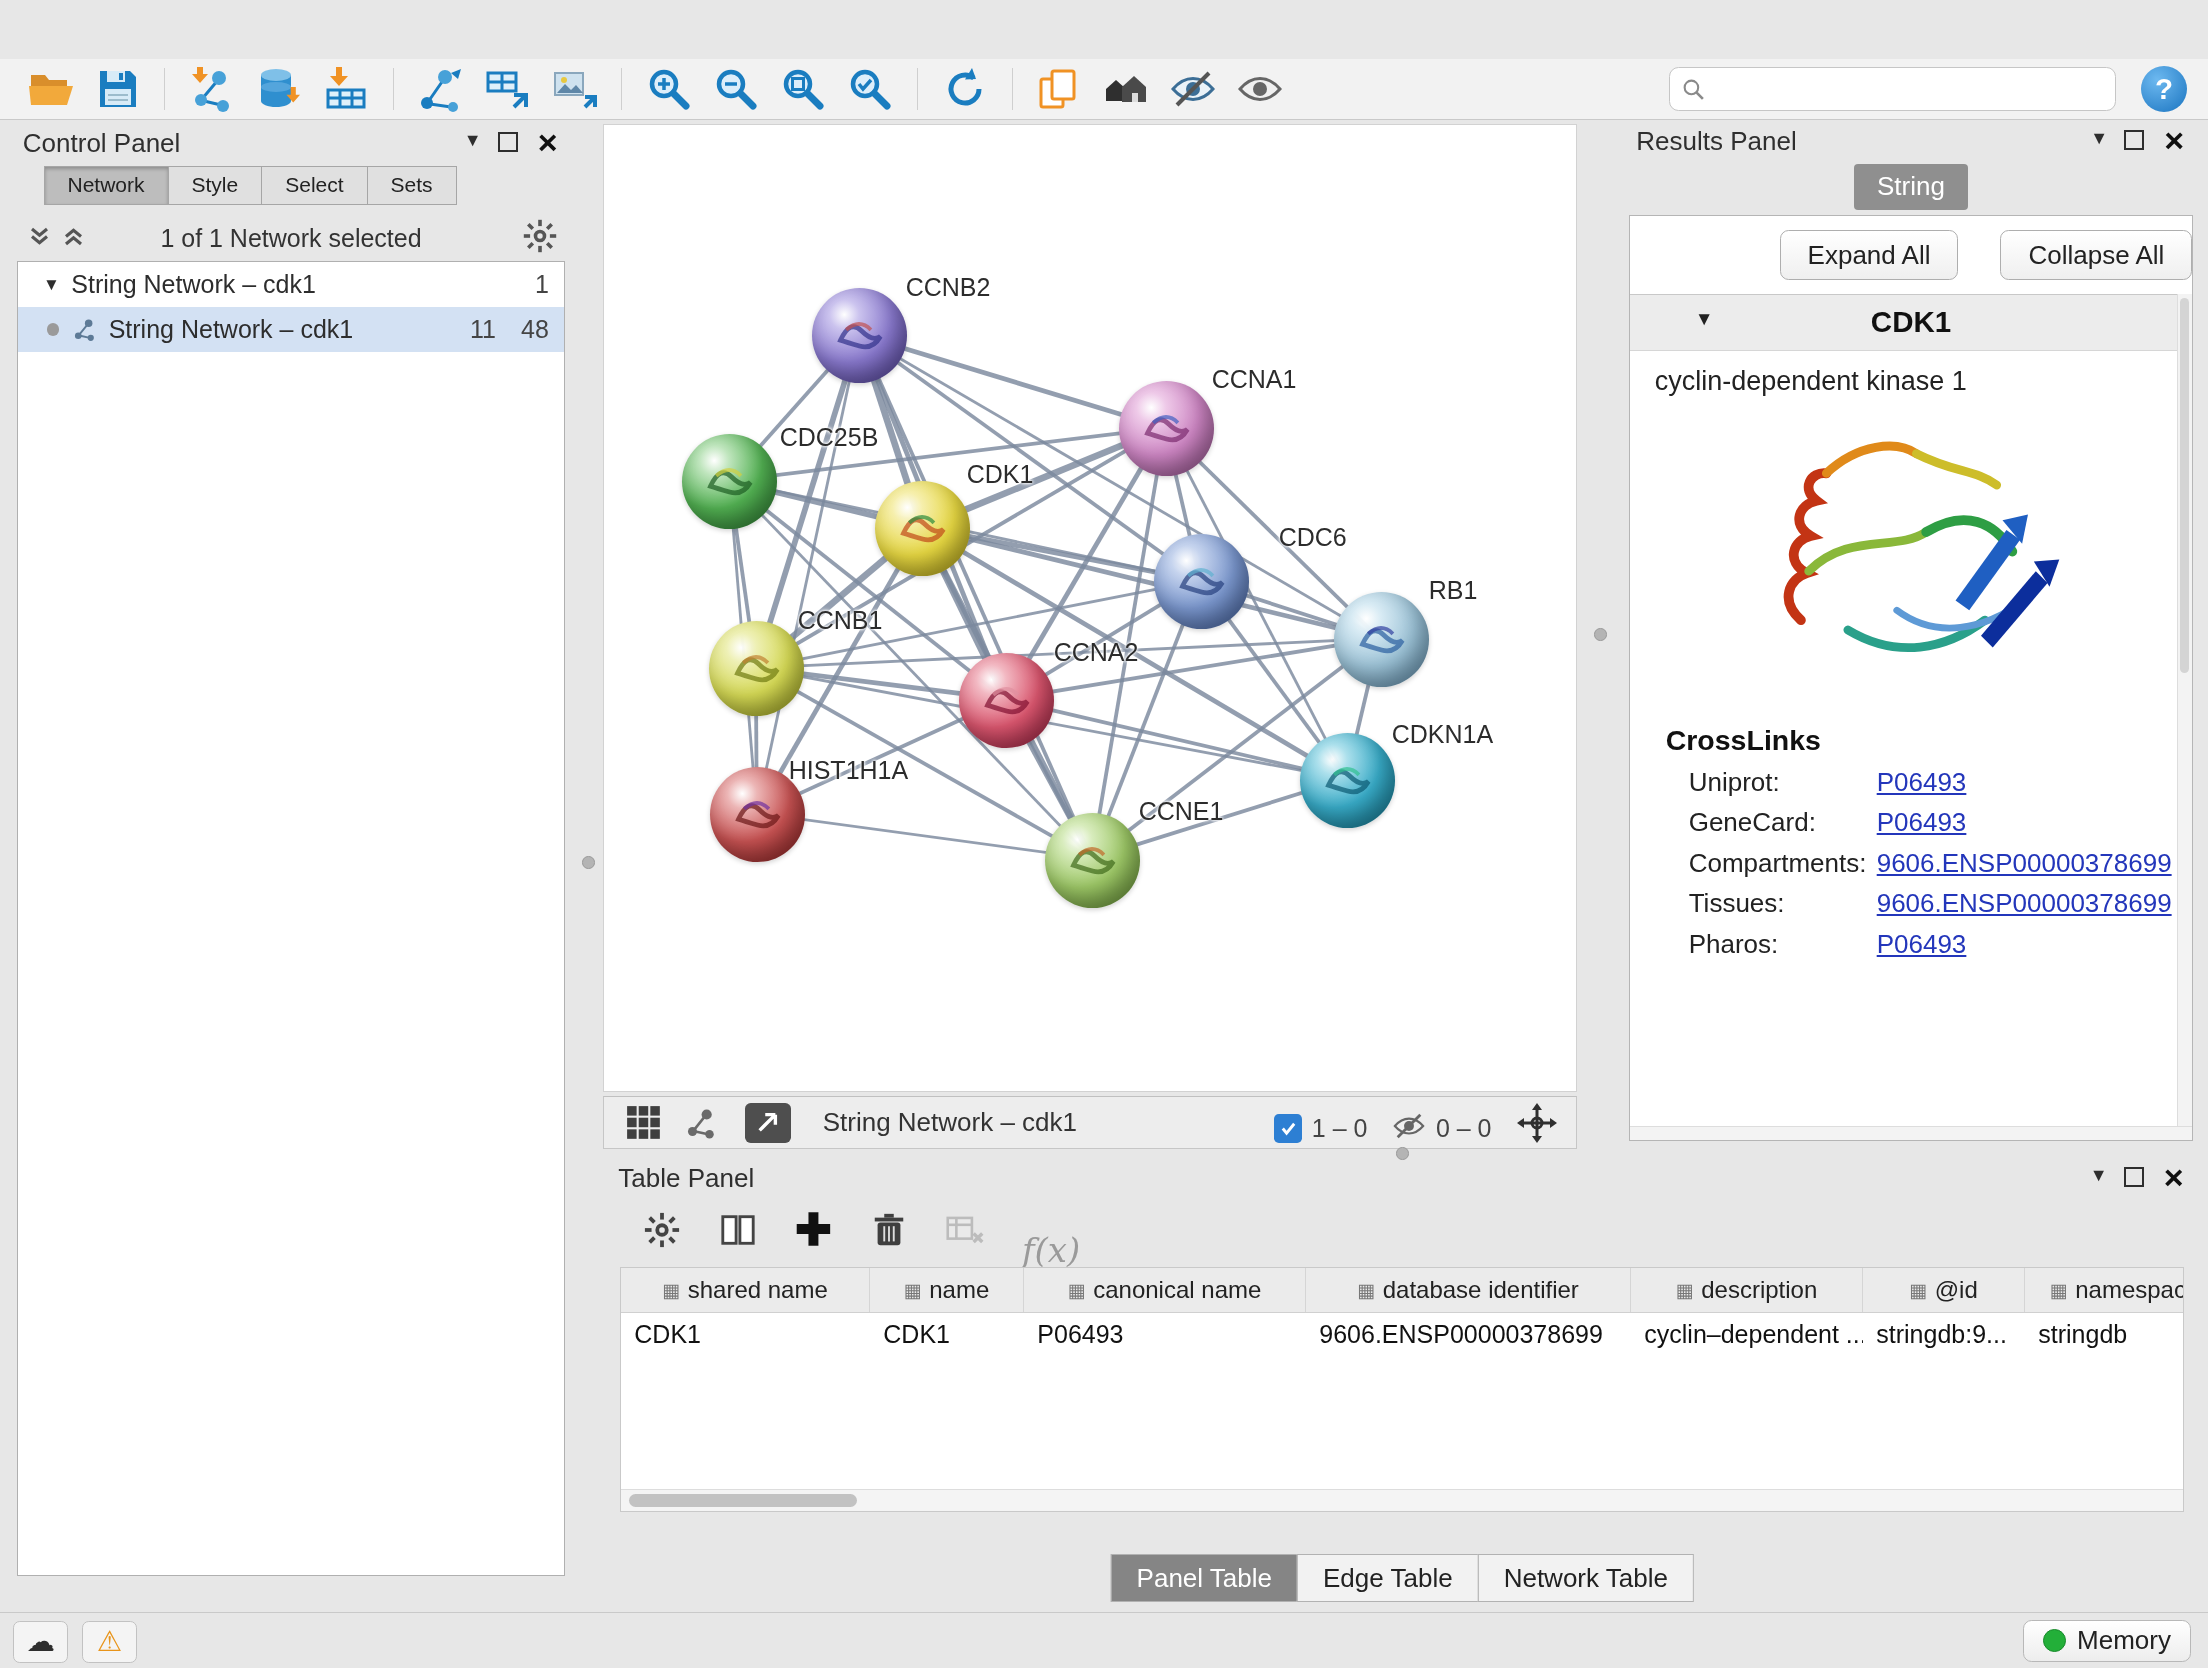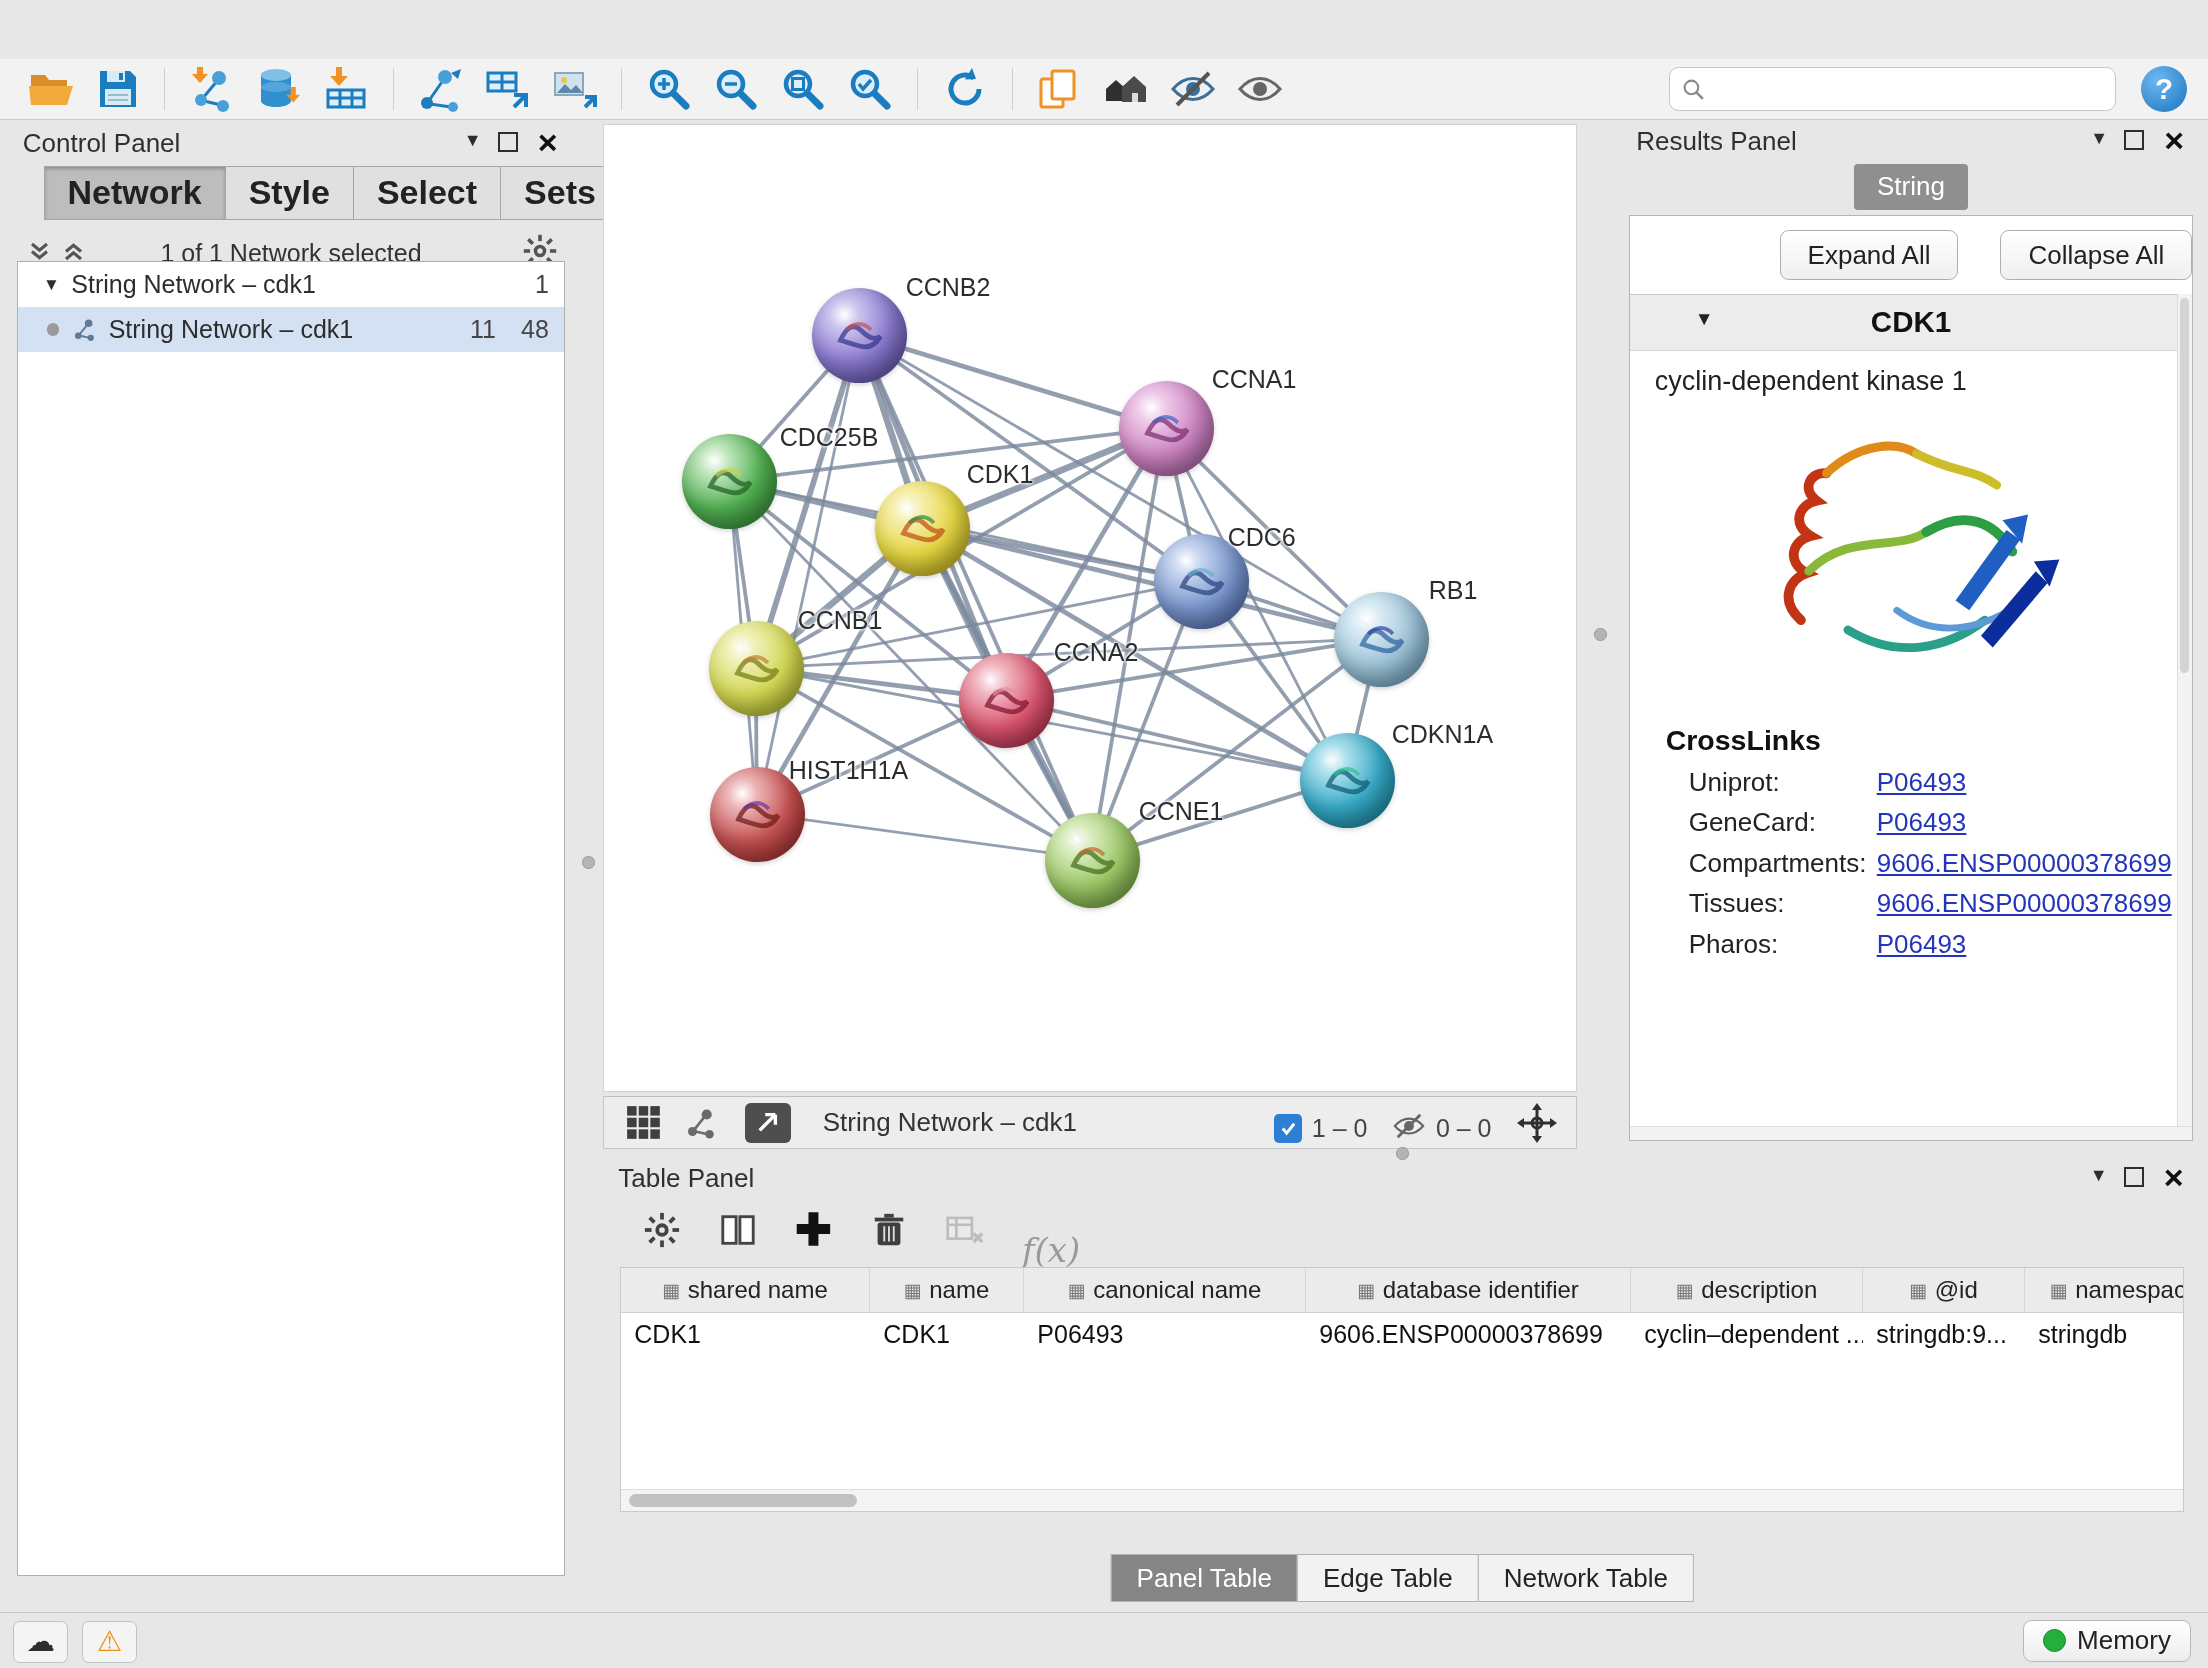--- a/index.html
+++ b/index.html
@@ -33,22 +33,22 @@
   .panel-head{position:relative;height:40px;}
   .panel-title{position:absolute;left:13.3px;top:5.7px;font-size:26px;color:#2f2f2f;}
   .ph-ic{position:absolute;top:7.6px;cursor:pointer;}
   .ph-tri{right:91px;font-size:18px;color:#2e2e2e;}
   .ph-sq{right:55px;width:16px;height:16px;border:2.9px solid #2e2e2e;margin-top:2.9px;}
   .ph-x{right:15px;font-size:34px;font-weight:bold;line-height:25px;color:#101010;}
 
   
   .control-panel{position:absolute;left:9.5px;top:122px;width:563px;height:1486px;}
   .cp-tabs{display:flex;margin:3.8px 0 0 34px;}
-  .cp-tab{border:1px solid #a6a6a6;background:#e0e0e0;font-size:34px;color:#222;
-    padding:6.7px 23px;cursor:pointer;margin-right:-1px;font-weight:bold;}
+  .cp-tab{border:1px solid #a6a6a6;background:#e0e0e0;font-size:21px;color:#222;
+    padding:6.7px 23px;cursor:pointer;margin-right:-1px;}
   .cp-tab.sel{background:#bdbdbd;box-shadow:inset 0 1.9px 3.8px rgba(0,0,0,.25);}
   .cp-selrow{position:relative;height:49px;margin-top:7.6px;}
   .cp-chev{position:absolute;top:11.4px;cursor:pointer;}
   .cp-sel-label{position:absolute;left:0;right:0;top:11.4px;text-align:center;font-size:25px;color:#333;}
   .cp-gear{position:absolute;right:15px;top:5.7px;cursor:pointer;}
   .tree-box{position:absolute;left:7.6px;right:7.6px;top:139px;bottom:32px;background:#fff;
     border:1px solid #b0b0b0;overflow:hidden;}
   .tree-row{position:relative;height:45px;font-size:25px;display:flex;align-items:center;cursor:pointer;}
   .tree-row .caret{margin:0 11.4px 0 25px;font-size:17px;color:#2e2e2e;}
   .tree-row.child{background:#d3e1f3;}
@@ -434,21 +434,21 @@
               <path d="M36 44 q14 -12 26 0" fill="none" stroke="#2c8a3c" stroke-width="4" opacity="0.7"></path>
             </svg>
           </div>
           <span class="pnode-label" style="left: 363px; top: 349px;">CDK1</span>
           <div class="pnode" style="left: 550px; top: 409px; background: radial-gradient(circle at 34% 28%, rgba(255, 255, 255, 0.95) 0%, rgb(198, 212, 238) 16%, rgb(122, 150, 204) 52%, rgb(66, 96, 158) 100%);">
             <svg viewBox="0 0 100 100">
               <path d="M30 55 q10 -22 22 -10 t20 6 q-8 14 -22 10 t-20 -6z" fill="none" stroke="#253e7e" stroke-width="5" opacity="0.7"></path>
               <path d="M36 44 q14 -12 26 0" fill="none" stroke="#60b0d0" stroke-width="4" opacity="0.7"></path>
             </svg>
           </div>
-          <span class="pnode-label" style="left: 624px; top: 412px;">CDC6</span>
+          <span class="pnode-label" style="left: 675px; top: 412px;">CDC6</span>
           <div class="pnode" style="left: 730px; top: 467px; background: radial-gradient(circle at 34% 28%, rgba(255, 255, 255, 0.95) 0%, rgb(216, 235, 244) 16%, rgb(156, 194, 214) 52%, rgb(92, 140, 171) 100%);">
             <svg viewBox="0 0 100 100">
               <path d="M30 55 q10 -22 22 -10 t20 6 q-8 14 -22 10 t-20 -6z" fill="none" stroke="#2a5ea0" stroke-width="5" opacity="0.7"></path>
               <path d="M36 44 q14 -12 26 0" fill="none" stroke="#3040a0" stroke-width="4" opacity="0.7"></path>
             </svg>
           </div>
           <span class="pnode-label" style="left: 825px; top: 465px;">RB1</span>
           <div class="pnode" style="left: 105px; top: 496px; background: radial-gradient(circle at 34% 28%, rgba(255, 255, 255, 0.95) 0%, rgb(238, 240, 181) 16%, rgb(212, 216, 85) 52%, rgb(154, 160, 30) 100%);">
             <svg viewBox="0 0 100 100">
               <path d="M30 55 q10 -22 22 -10 t20 6 q-8 14 -22 10 t-20 -6z" fill="none" stroke="#6f7a10" stroke-width="5" opacity="0.7"></path>

